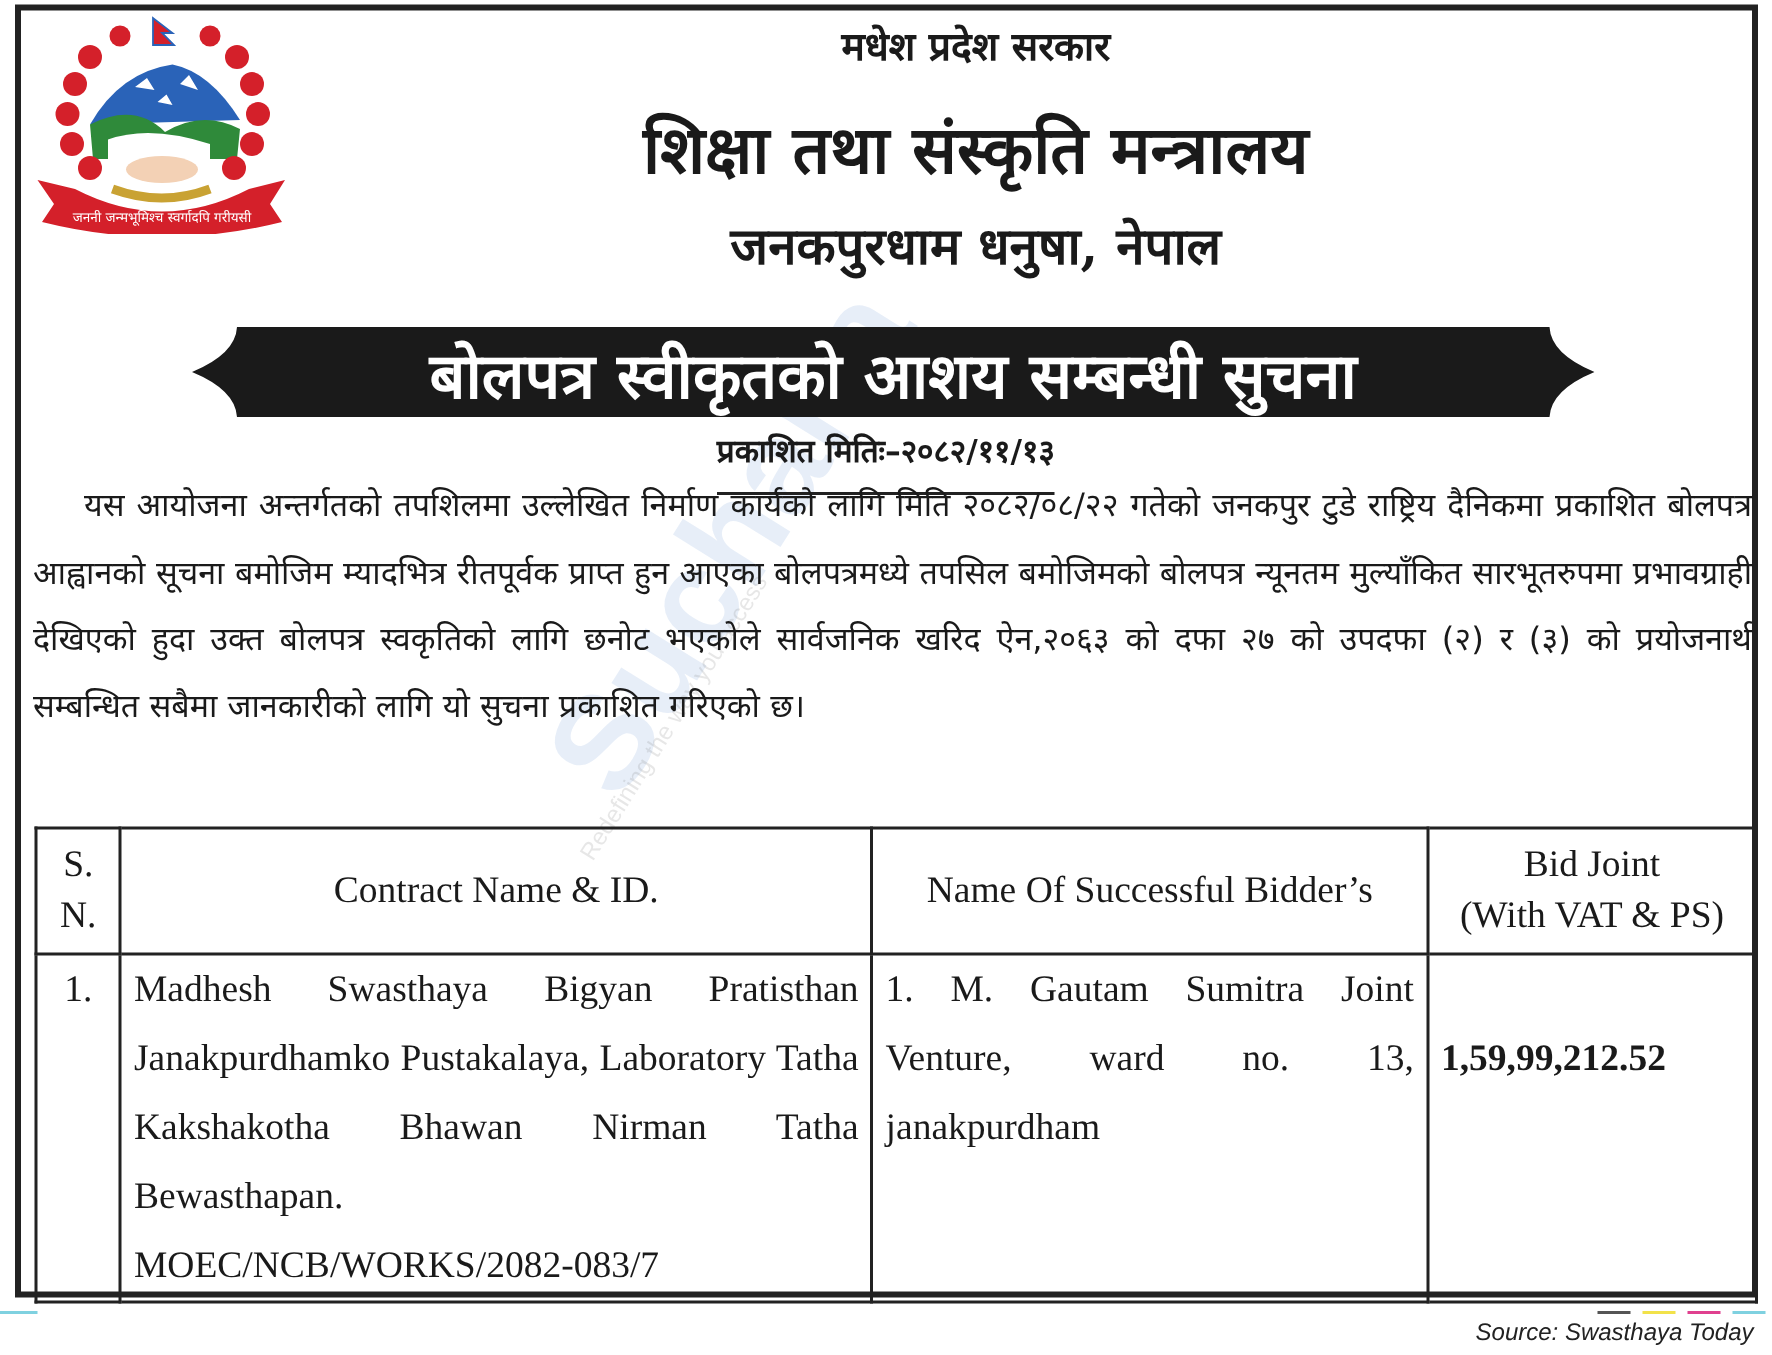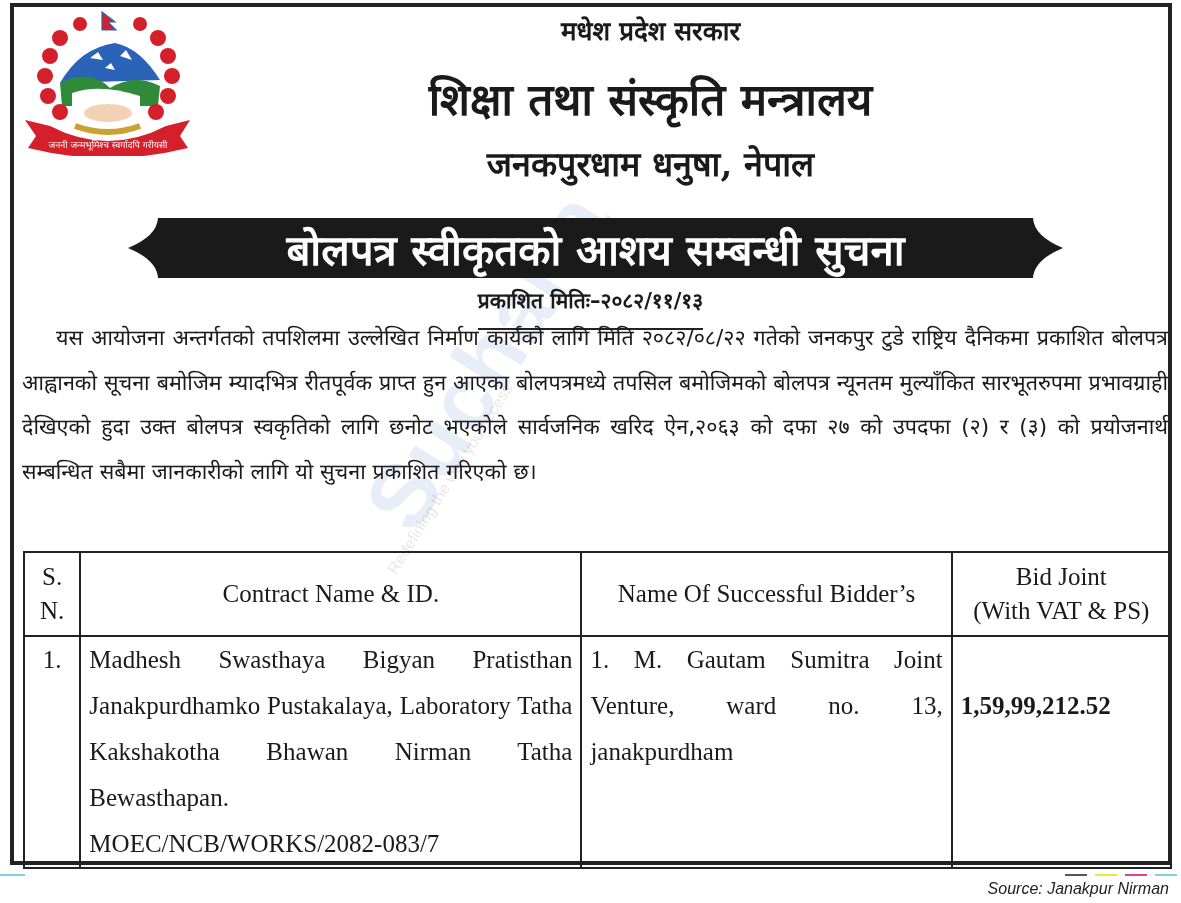--- a/index.html
+++ b/index.html
@@ -150,13 +150,13 @@
     </tr>
   </tbody>
 </table>
 
 <div class="deco-line" style="left:0;width:25px;background:#7fd1e0;"></div>
 <div class="deco-line" style="left:1065px;width:22px;background:#555;"></div>
 <div class="deco-line" style="left:1095px;width:22px;background:#f2e24a;"></div>
 <div class="deco-line" style="left:1125px;width:22px;background:#e0408f;"></div>
 <div class="deco-line" style="left:1155px;width:22px;background:#7fd1e0;"></div>
 
-<div class="source">Source: Janakpur Nirman</div>
+<div class="source">Source: Swasthaya Today</div>
 
 </body></html>

